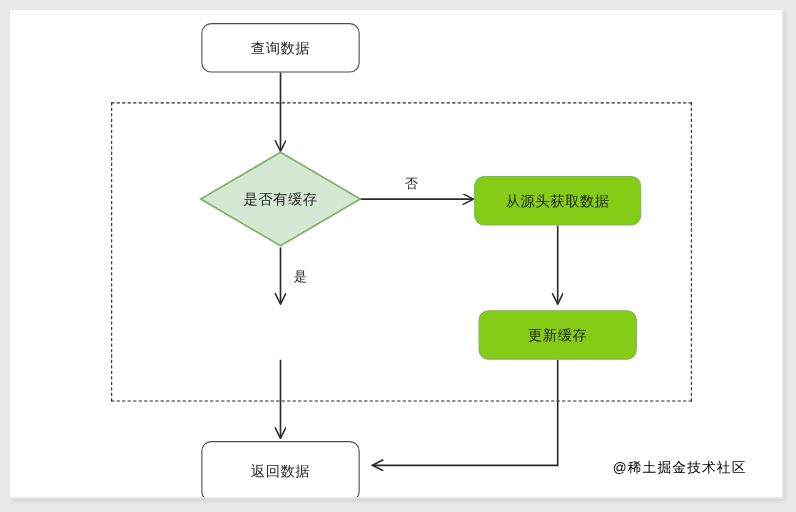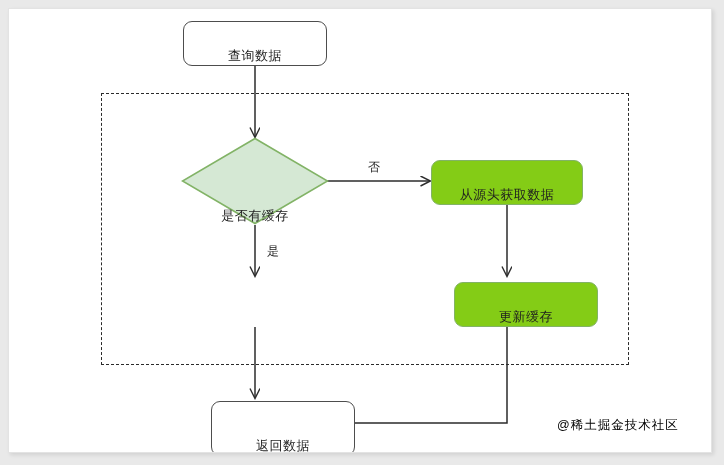--- a/index.html
+++ b/index.html
@@ -36,21 +36,21 @@
     left: 0; top: 0;
     width: 704px;
     height: 445px;
   }
 
   
   .node {
     position: absolute;
     box-sizing: border-box;
     display: flex;
-    align-items: flex-end;
+    align-items: center;
     justify-content: center;
     font-size: 13px;
     letter-spacing: 0.5px;
     color: #1f1f1f;
     white-space: nowrap;
     user-select: none;
   }
   .node.plain {
     background: #ffffff;
     border: 1.4px solid #4d4d4d;
@@ -145,25 +145,25 @@
         <polygon points="74,1.5 146.5,44 74,86.5 1.5,44" fill="#d5e8d4" stroke="#82b366" stroke-width="1.6"></polygon>
       </svg>
       <span class="diamond-label">是否有缓存</span>
     </div>
 
     <div class="node green" style="left:422px; top:151px; width:152px; height:45px;">
       <span>从源头获取数据</span>
     </div>
 
 
-    <div class="node green" style="left:426px; top:273px; width:144px; height:45px;margin-left:19px;">
+    <div class="node green" style="left:426px; top:273px; width:144px; height:45px;">
       <span>更新缓存</span>
     </div>
 
-    <div class="node plain" style="left:174px; top:392px; width:144px; height:55px;margin-left:28px;">
+    <div class="node plain" style="left:174px; top:392px; width:144px; height:55px;">
       <span>返回数据</span>
     </div>
 
     <div class="edge-label" style="left:359px; top:150px;">否</div>
 
     <div class="edge-label" style="left:258px; top:234px;">是</div>
 
     <div class="watermark" style="left:548px; top:408px;">@稀土掘金技术社区</div>
 
   </div>

